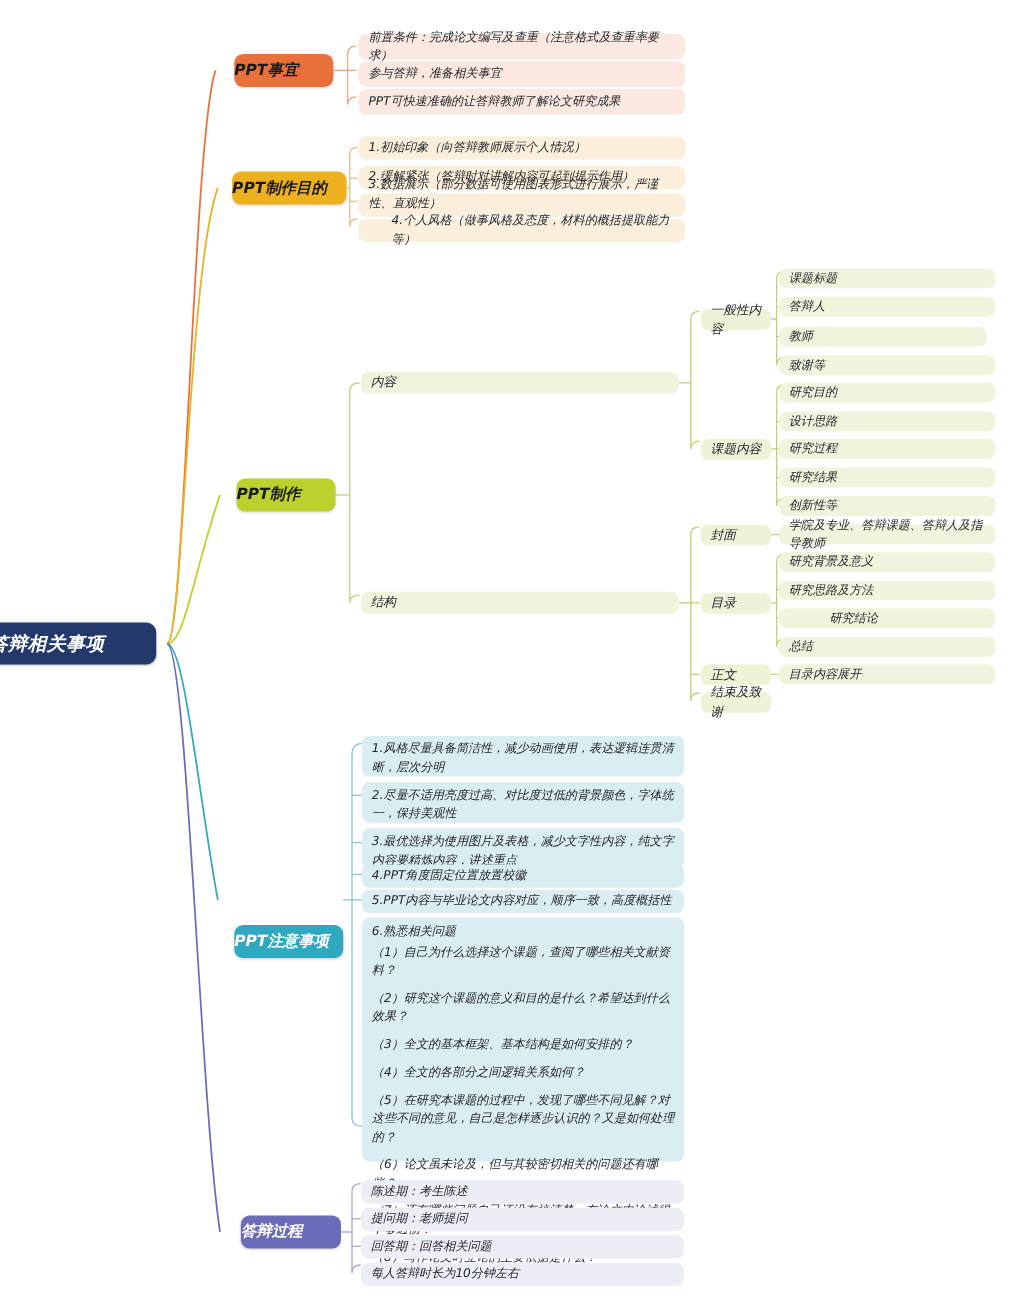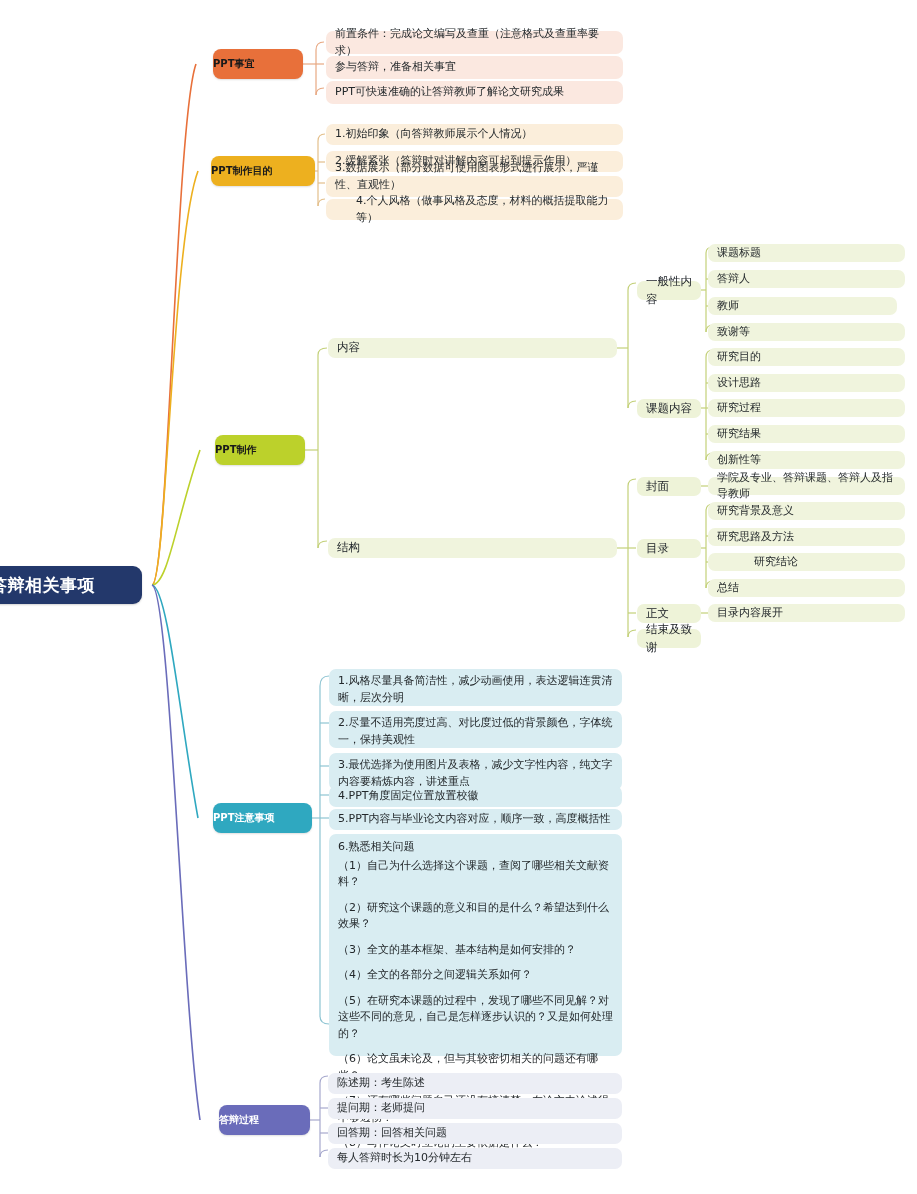--- a/index.html
+++ b/index.html
@@ -1,28 +1,28 @@
 <!DOCTYPE html>
 <html><head>
 <meta charset="utf-8">
 <style>
   html,body{margin:0;padding:0;background:#ffffff;}
   body{width:917px;height:1194px;font-family:"DejaVu Sans","Liberation Sans",sans-serif;overflow:hidden;}
   #map{position:relative;width:917px;height:1194px;background:#fff;}
   svg#links{position:absolute;left:0;top:0;width:917px;height:1194px;pointer-events:none;}
-  .node{position:absolute;box-sizing:border-box;display:flex;align-items:center;}
+  .node{position:absolute;box-sizing:border-box;display:flex;align-items:center;font-style:italic;}
   .node span{display:block;width:100%;}
 
   
   .root{left:-10px;top:566px;width:152px;height:38px;background:#23386b;border-radius:9px;
         color:#fff;font-weight:bold;font-size:17px;justify-content:center;letter-spacing:.5px;
         box-shadow:0 1px 2px rgba(0,0,0,.18);}
 
   
-  .topic{height:30px;border-radius:8px;color:#1a1a1a;font-weight:bold;font-size:10px;
+  .topic{height:30px;border-radius:8px;color:#1a1a1a;font-weight:bold;font-size:14px;
          justify-content:center;box-shadow:0 1px 2px rgba(0,0,0,.13);}
   .t-orange{background:#e8703a;}
   .t-gold{background:#edb01f;}
   .t-green{background:#bcd12b;}
   .t-teal{background:#2fa8c0;color:#ffffff;}
   .t-purple{background:#6a6cba;color:#ffffff;}
 
   
   .bar{border-radius:7px;font-size:11px;color:#23282b;line-height:1.5;padding:4px 9px;
        align-items:center;}
@@ -255,21 +255,21 @@
     <span>正文</span>
   </div>
   <div class="node bar b-lime" style="left:708px;top:604px;width:197px;height:18px;">
     <span>目录内容展开</span>
   </div>
 
   <div class="node bar b-lime2 mid" style="left:637px;top:629px;width:64px;height:19px;">
     <span>结束及致谢</span>
   </div>
 
-  <div class="node topic t-teal" style="left:213px;top:803px;width:99px;">
+  <div class="node topic t-teal" style="left:213px;top:841px;width:99px;">
     <span>PPT注意事项</span>
   </div>
   <div class="node bar b-cyan" style="left:329px;top:669px;width:293px;height:37px;align-items:flex-start;">
     <span>1.风格尽量具备简洁性，减少动画使用，表达逻辑连贯清晰，层次分明</span>
   </div>
   <div class="node bar b-cyan" style="left:329px;top:711px;width:293px;height:37px;align-items:flex-start;">
     <span>2.尽量不适用亮度过高、对比度过低的背景颜色，字体统一，保持美观性</span>
   </div>
   <div class="node bar b-cyan" style="left:329px;top:753px;width:293px;height:37px;align-items:flex-start;">
     <span>3.最优选择为使用图片及表格，减少文字性内容，纯文字内容要精炼内容，讲述重点</span>

